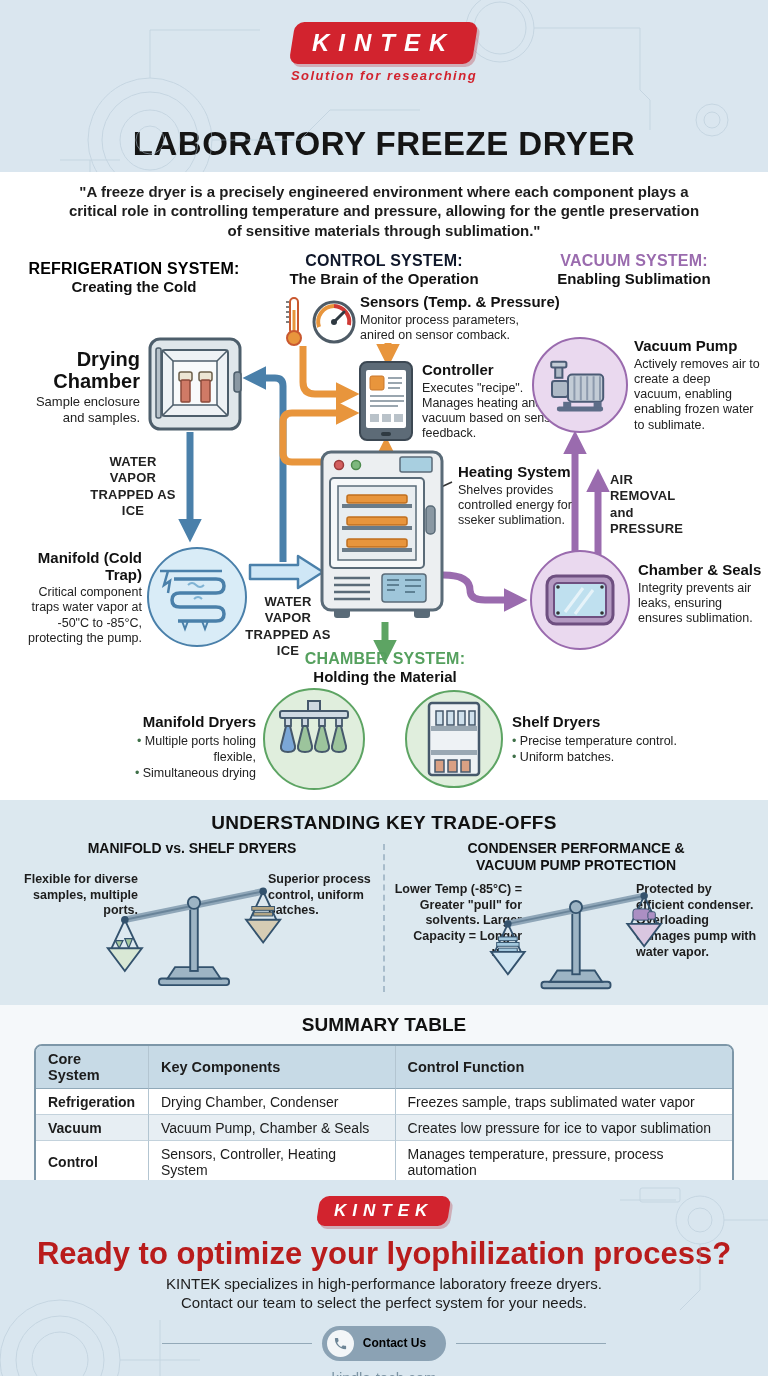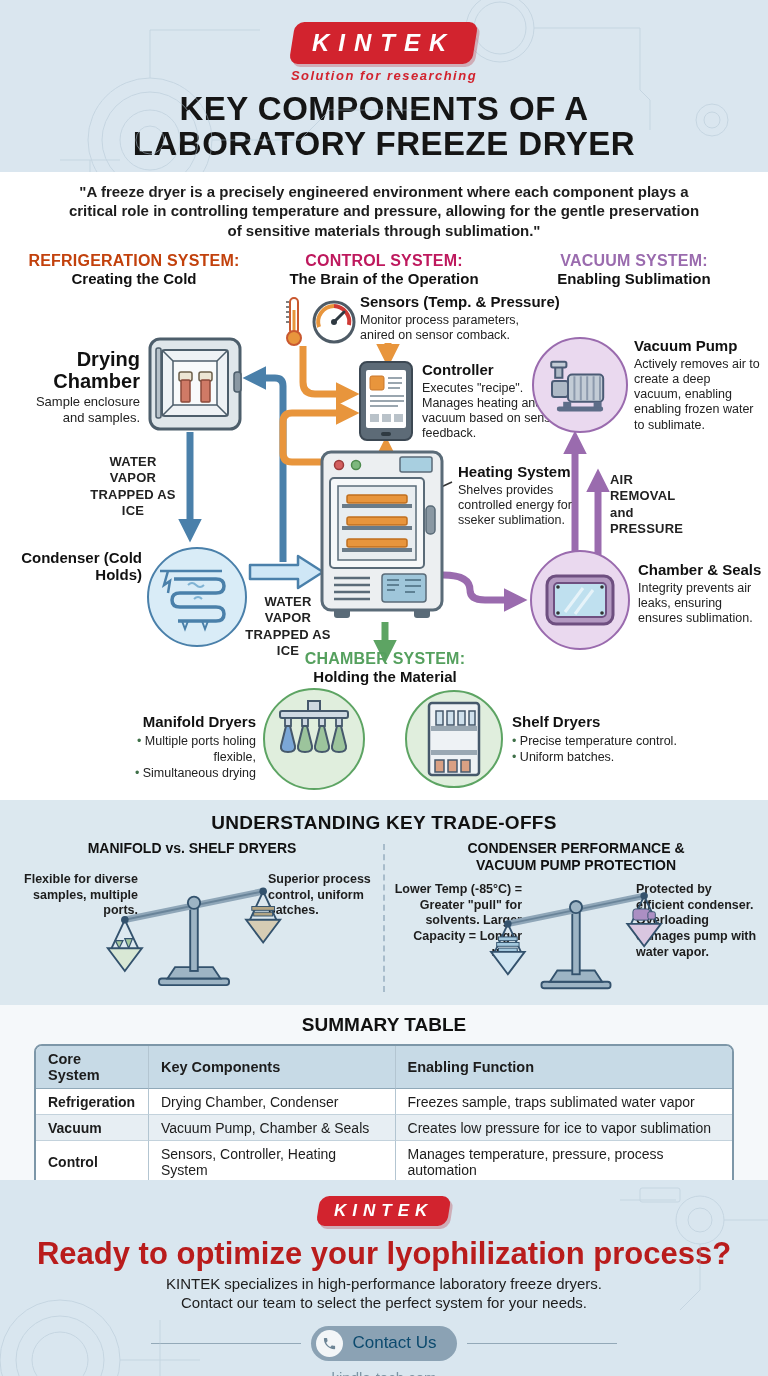--- a/index.html
+++ b/index.html
@@ -21,21 +21,21 @@
   
   .quote { height:78px; background:#fff; display:flex; align-items:center; justify-content:center; }
   .quote p { width:645px; text-align:center; font-size:15px; font-weight:700; line-height:1.3; color:#1d1d1d; }
 
   
   .diagram { position:relative; height:550px; background:#fff; }
   .abs { position:absolute; }
   .col-head { text-align:center; }
   .col-head .ch-title { font-size:16px; font-weight:700; letter-spacing:.2px; }
   .col-head .ch-sub { font-size:15px; font-weight:700; color:#111; }
-  .c-blue { color:#c2410c; } .c-orange { color:#be185d; } .c-purple { color:#9a6bae; } .c-green { color:#55a05e; }
+  .c-blue { color:#000000;margin-top:8px; } .c-orange { color:#0f172a; } .c-purple { color:#9a6bae; } .c-green { color:#55a05e; }
 
   .node-title { font-size:15px; font-weight:700; color:#111; line-height:1.1; }
   .node-desc { font-size:12.5px; line-height:1.22; color:#222; font-weight:500; margin-top:2px; }
   .t-right { text-align:right; }
   .flow-label { font-size:13px; font-weight:700; color:#222; line-height:1.25; letter-spacing:.2px; }
 
   .bullets { list-style:none; margin-top:2px; }
   .bullets li { font-size:12.5px; line-height:1.3; color:#222; font-weight:500; }
   .bullets li::before { content:"• "; color:#3f7049; }
 
@@ -71,21 +71,21 @@
   .footer .kintek-logo { padding:5px 16px; margin-top:16px; }
   .footer .kintek-logo .lg-text { font-size:17px; letter-spacing:6px; }
   .foot-head { margin-top:10px; font-size:31px; font-weight:700; color:#b91c1c; }
   .foot-line { font-size:15px; font-weight:500; color:#1d1d1d; margin-top:3px; line-height:1.25; }
   .contact-row { display:flex; align-items:center; justify-content:center; margin-top:13px; gap:0; }
   .contact-row .rule { width:150px; height:1px; background:#93a9b8; }
   .contact-btn { display:flex; align-items:center; gap:9px; background:#8ba2b4; border:none; cursor:pointer;
     border-radius:20px; padding:4px 20px 4px 5px; margin:0 10px; }
   .contact-btn .ph-circ { width:27px; height:27px; border-radius:50%; background:#f3f6f8; display:flex; align-items:center; justify-content:center; }
   .contact-btn .ph-circ svg { width:15px; height:15px; fill:#6d8596; }
-  .contact-btn .cb-label { color:#0c4a6e; font-size:17px; font-weight:400; }
+  .contact-btn .cb-label { color:#000000; font-size:12px; font-weight:700; }
   .website { margin-top:8px; font-size:15px; color:#7b93a3; font-weight:500; display:inline-block; text-decoration:none; }
 </style>
 </head>
 <body>
 
 <div class="page">
 
   <section class="hero">
     <svg class="deco" viewBox="0 0 768 172" fill="none" stroke="#b5c8d6" stroke-width="1" opacity="0.55">
       <circle cx="150" cy="140" r="62"></circle>
@@ -99,21 +99,21 @@
       <path d="M534,28 H640 M640,28 V90 L650,100 V130"></path>
       <circle cx="712" cy="120" r="16"></circle>
         <circle cx="712" cy="120" r="8"></circle>
       <path d="M60,160 H120 M90,160 V172"></path>
     </svg>
     <div class="logo-wrap">
       <div class="kintek-logo"><span class="lg-text">KINTEK</span></div>
       <div class="tagline">Solution for researching</div>
     </div>
     <h1 class="hero-title">
-      <span>KEY COMPONENTS OF A</span><br>
+      <br>
       <span>LABORATORY FREEZE DRYER</span>
     </h1>
   </section>
 
   <section class="quote">
     <p>"A freeze dryer is a precisely engineered environment where each component plays a critical role in controlling temperature and pressure, allowing for the gentle preservation of sensitive materials through sublimation."</p>
   </section>
 
   <section class="diagram">
 
@@ -285,21 +285,22 @@
 
     <div class="abs circle circ-blue" style="left:147px;top:297px;width:100px;height:100px">
       <svg width="78" height="72" viewBox="0 0 78 72">
         <path d="M2,10 H64 M10,10 L6,24 L12,20 L10,32" stroke="#4a80aa" stroke-width="2.5" fill="none"></path>
         <path d="M16,18 H58 Q66,18 66,25 Q66,32 58,32 H22 Q14,32 14,39 Q14,46 22,46 H58 Q66,46 66,53 Q66,60 58,60 H20" stroke="#4a80aa" stroke-width="3.5" fill="none"></path>
         <path d="M24,60 l3,8 l3,-8 M44,60 l3,8 l3,-8" stroke="#4a80aa" stroke-width="2" fill="none"></path>
         <path d="M30,24 q4,-4 8,0 q4,4 8,0 M36,38 q4,-4 8,0" stroke="#7fb3d4" stroke-width="2" fill="none"></path>
       </svg>
     </div>
     <div class="abs t-right" style="left:12px;top:300px;width:130px">
-      <div class="node-title" style="font-size:15px">Condenser (Cold Holds)</div>
+      <div class="node-title" style="font-size:15px">Manifold (Cold Trap)</div>
+      <div class="node-desc">Critical component traps water vapor at -50"C to -85°C, protecting the pump.</div>
     </div>
 
     <div class="abs flow-label" style="left:240px;top:344px;width:96px;text-align:center">WATER VAPOR TRAPPED AS ICE</div>
 
     <div class="abs col-head" style="left:230px;top:400px;width:310px">
       <div class="ch-title c-green">CHAMBER SYSTEM:</div>
       <div class="ch-sub">Holding the Material</div>
     </div>
 
     <div class="abs circle circ-green" style="left:263px;top:438px;width:102px;height:102px">
@@ -409,21 +410,21 @@
     </div>
   </section>
 
   <section class="summary">
     <h2 class="sum-title">SUMMARY TABLE</h2>
     <table class="sum">
       <thead>
         <tr>
           <th class="w1">Core System</th>
           <th class="w2">Key Components</th>
-          <th class="w3">Enabling Function</th>
+          <th class="w3">Control Function</th>
         </tr>
       </thead>
       <tbody>
         <tr>
           <td class="b">Refrigeration</td>
           <td>Drying Chamber, Condenser</td>
           <td>Freezes sample, traps sublimated water vapor</td>
         </tr>
         <tr class="alt">
           <td class="b">Vacuum</td>

